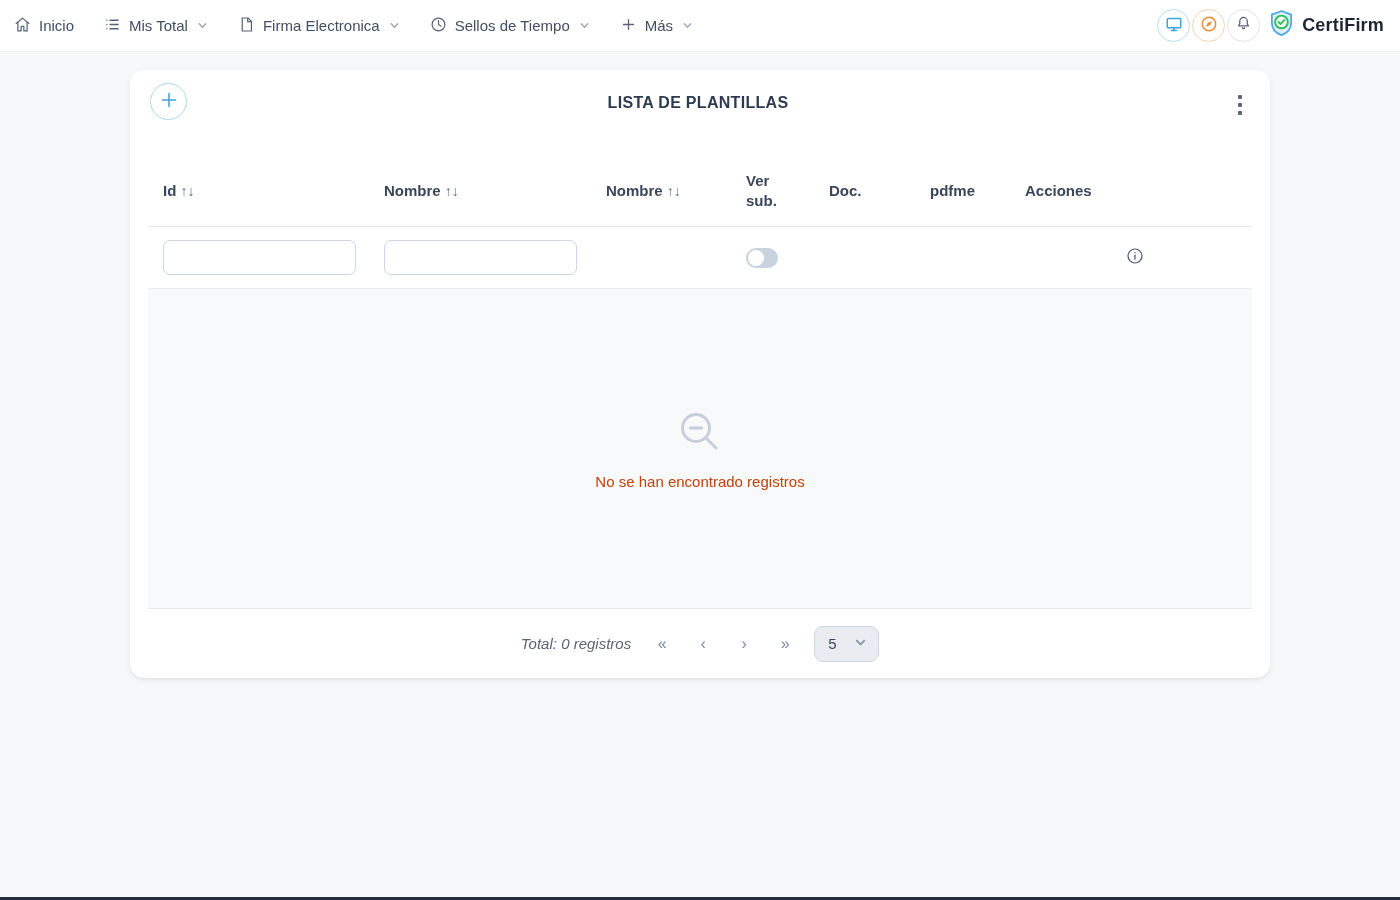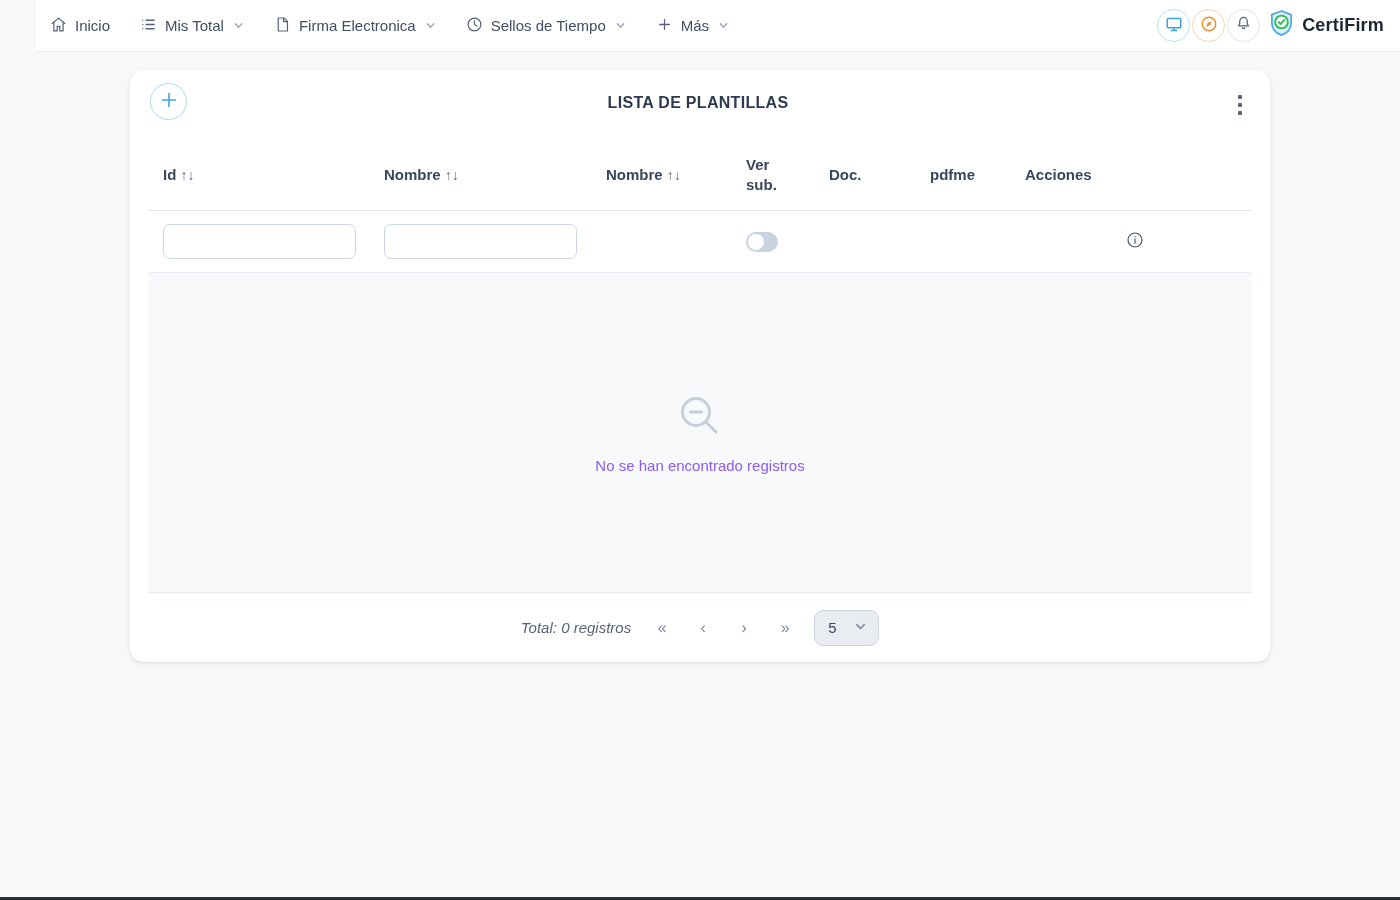--- a/index.html
+++ b/index.html
@@ -10,21 +10,20 @@
     color:#3f4c61;
     position:relative;
     overflow:hidden;
   }
   
   .topnav {
     height:52px; background:#ffffff;
     border-bottom:1px solid #ebeef2;
     display:flex; 
     padding:0 16px 0 14px;
-    margin-left:36px;
   }
   .nav-left { display:flex; align-items:center; gap:30px; }
   .nav-item {
     display:flex; align-items:center; gap:8px;
     font-size:15px; color:#414e63; cursor:pointer; white-space:nowrap;
   }
   .nav-item svg.mi { width:17px; height:17px; stroke:#55627a; }
   .chev { width:11px; height:11px; stroke:#9aa6b6; margin-left:1px; }
   .nav-right { margin-left:auto; display:flex; align-items:center; gap:2px; }
   .icon-circle {
@@ -58,21 +57,21 @@
     color:#2d3a50; letter-spacing:.3px;
   }
   .kebab {
     position:absolute; right:24px; top:21px;
     display:flex; flex-direction:column; gap:4px;
     padding:4px; cursor:pointer;
   }
   .kebab i { width:4px; height:4px; border-radius:1px; background:#5a6678; }
 
   
-  .tbl { margin:0 18px; }
+  .tbl { margin:16px 18px; }
   .grid-row {
     display:grid;
     grid-template-columns:221px 222px 140px 83px 101px 95px 98px 1fr;
     padding-left:15px;
     align-items:center;
   }
   .thead { min-height:71px; border-bottom:1px solid #e4e8ee; }
   .th {
     font-size:15px; font-weight:700; color:#3a465a;
     line-height:20px; padding-right:26px;
@@ -93,21 +92,21 @@
     position:absolute; left:2px; top:2px;
     width:16px; height:16px; border-radius:50%; background:#fff;
   }
   .info-btn { display:inline-flex; cursor:pointer; margin-left:4px; }
 
   .empty {
     height:320px; background:#f8f9fb;
     border-bottom:1px solid #e7ebf0;
     display:flex; flex-direction:column; align-items:center; justify-content:center;
   }
-  .empty-text { margin-top:13px; font-size:15px; color:#8b5cf6; }
+  .empty-text { margin-top:13px; font-size:15px; color:#c2410c; }
 
   
   .pager {
     height:69px; display:flex; align-items:center; justify-content:center;
   }
   .total { font-size:15px; color:#5a6474; margin-right:24px;font-style:italic; }
   .pg-arrows { display:flex; align-items:center; gap:27px; }
   .pg-btn {
     font-size:16px; color:#7e8a9c; cursor:pointer;
     width:14px; text-align:center; user-select:none;

